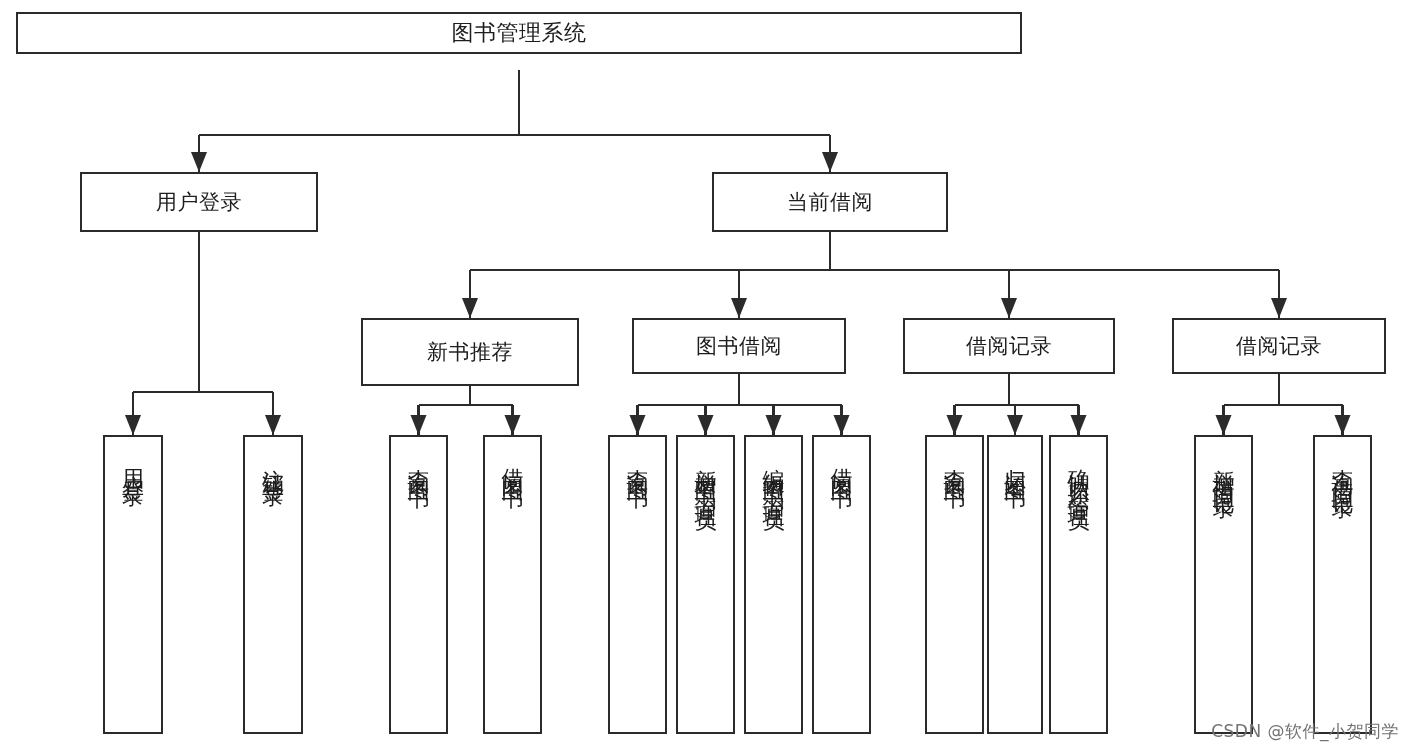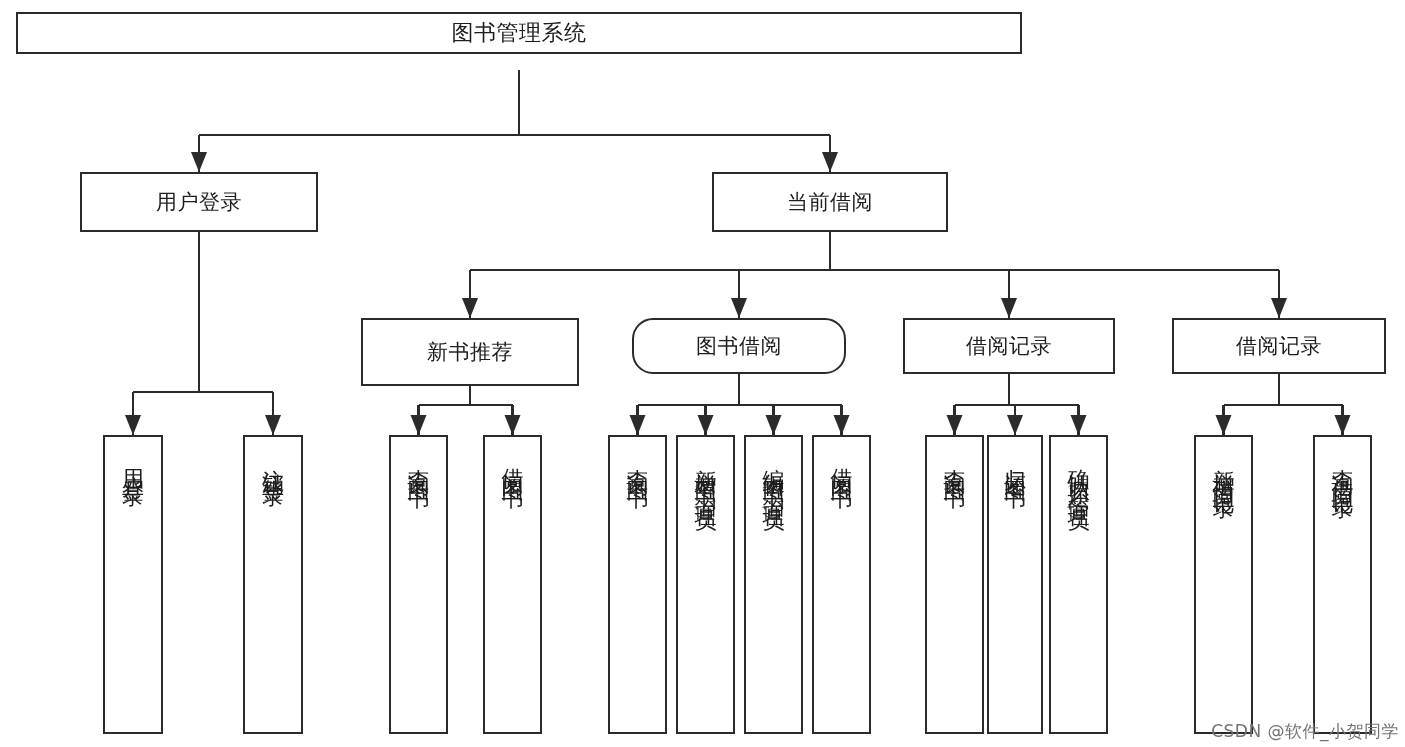--- a/index.html
+++ b/index.html
@@ -87,21 +87,21 @@
       </div>
       <div class="node h" style="left: 80px; top: 172px; width: 238px; height: 60px;">
         <span class="lbl">用户登录</span>
       </div>
       <div class="node h" style="left: 712px; top: 172px; width: 236px; height: 60px;">
         <span class="lbl">当前借阅</span>
       </div>
       <div class="node h" style="left: 361px; top: 318px; width: 218px; height: 68px;">
         <span class="lbl">新书推荐</span>
       </div>
-      <div class="node h" style="left: 632px; top: 318px; width: 214px; height: 56px; border-radius: 21px;">
+      <div class="node h" style="left: 632px; top: 318px; width: 214px; height: 56px;">
         <span class="lbl">图书借阅</span>
       </div>
       <div class="node h" style="left: 903px; top: 318px; width: 212px; height: 56px;">
         <span class="lbl">借阅记录</span>
       </div>
       <div class="node h" style="left: 1172px; top: 318px; width: 214px; height: 56px;">
         <span class="lbl">借阅记录</span>
       </div>
       <div class="node v" style="left: 103px; top: 435px; width: 60px; height: 299px;">
         <span class="lbl">用户登录</span>

